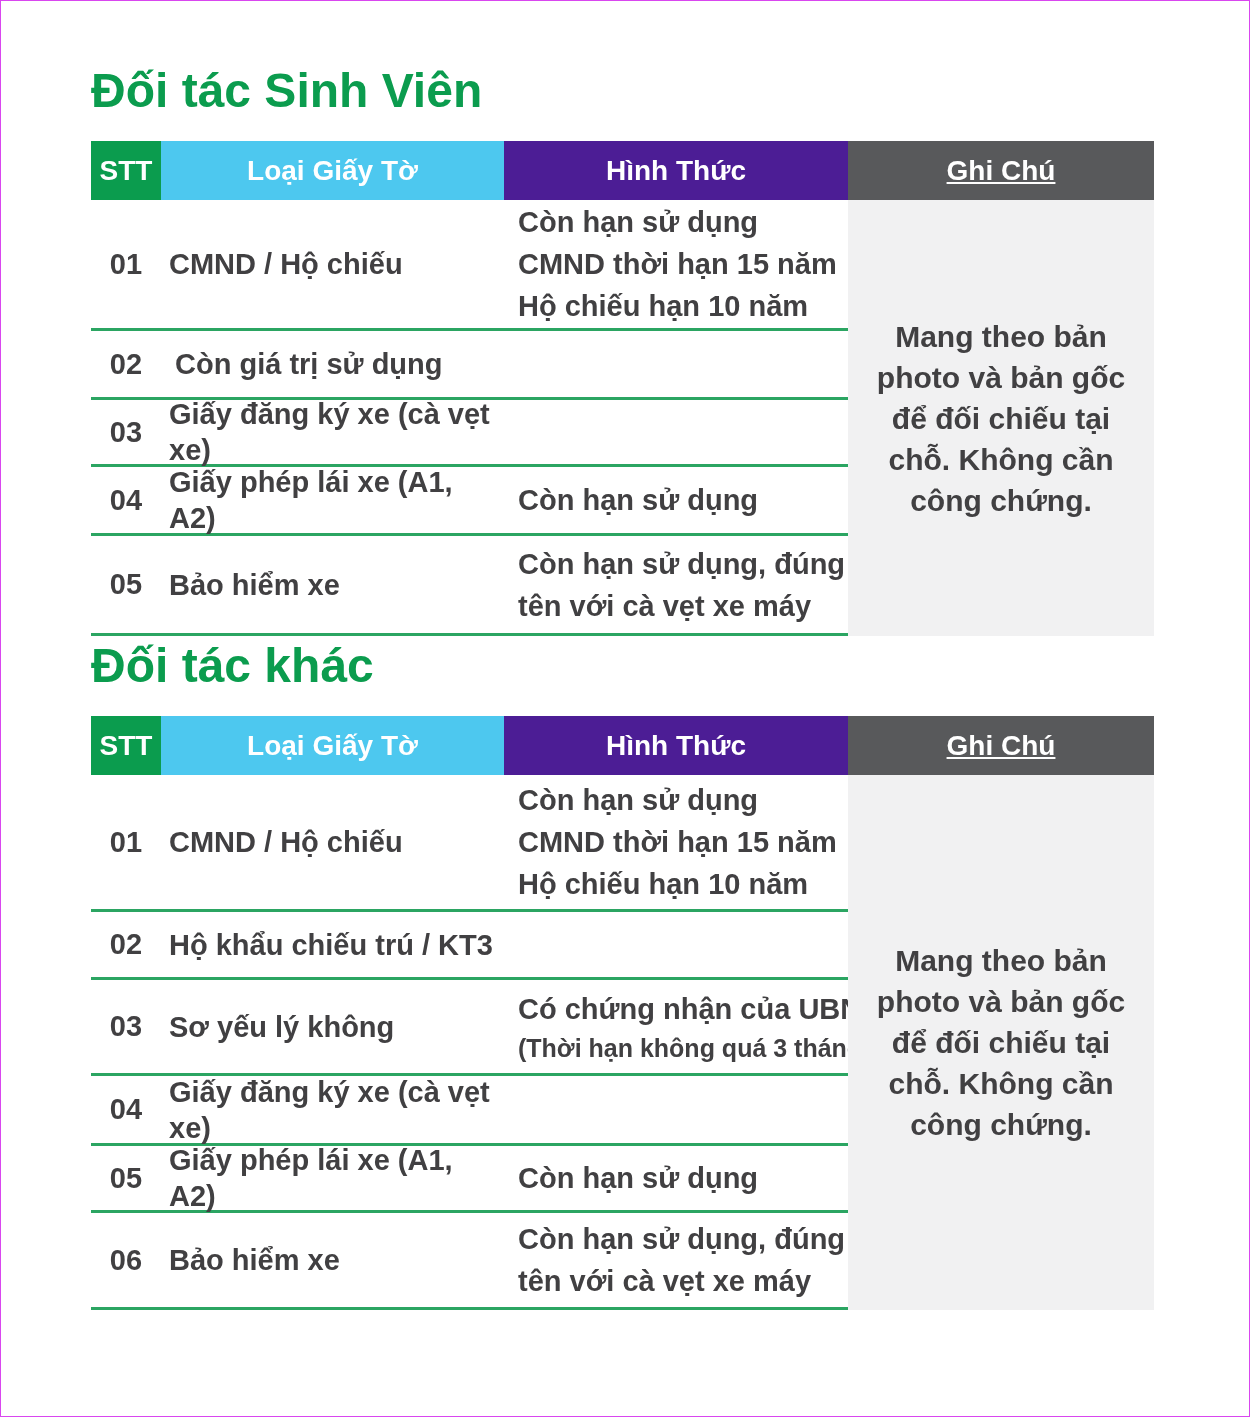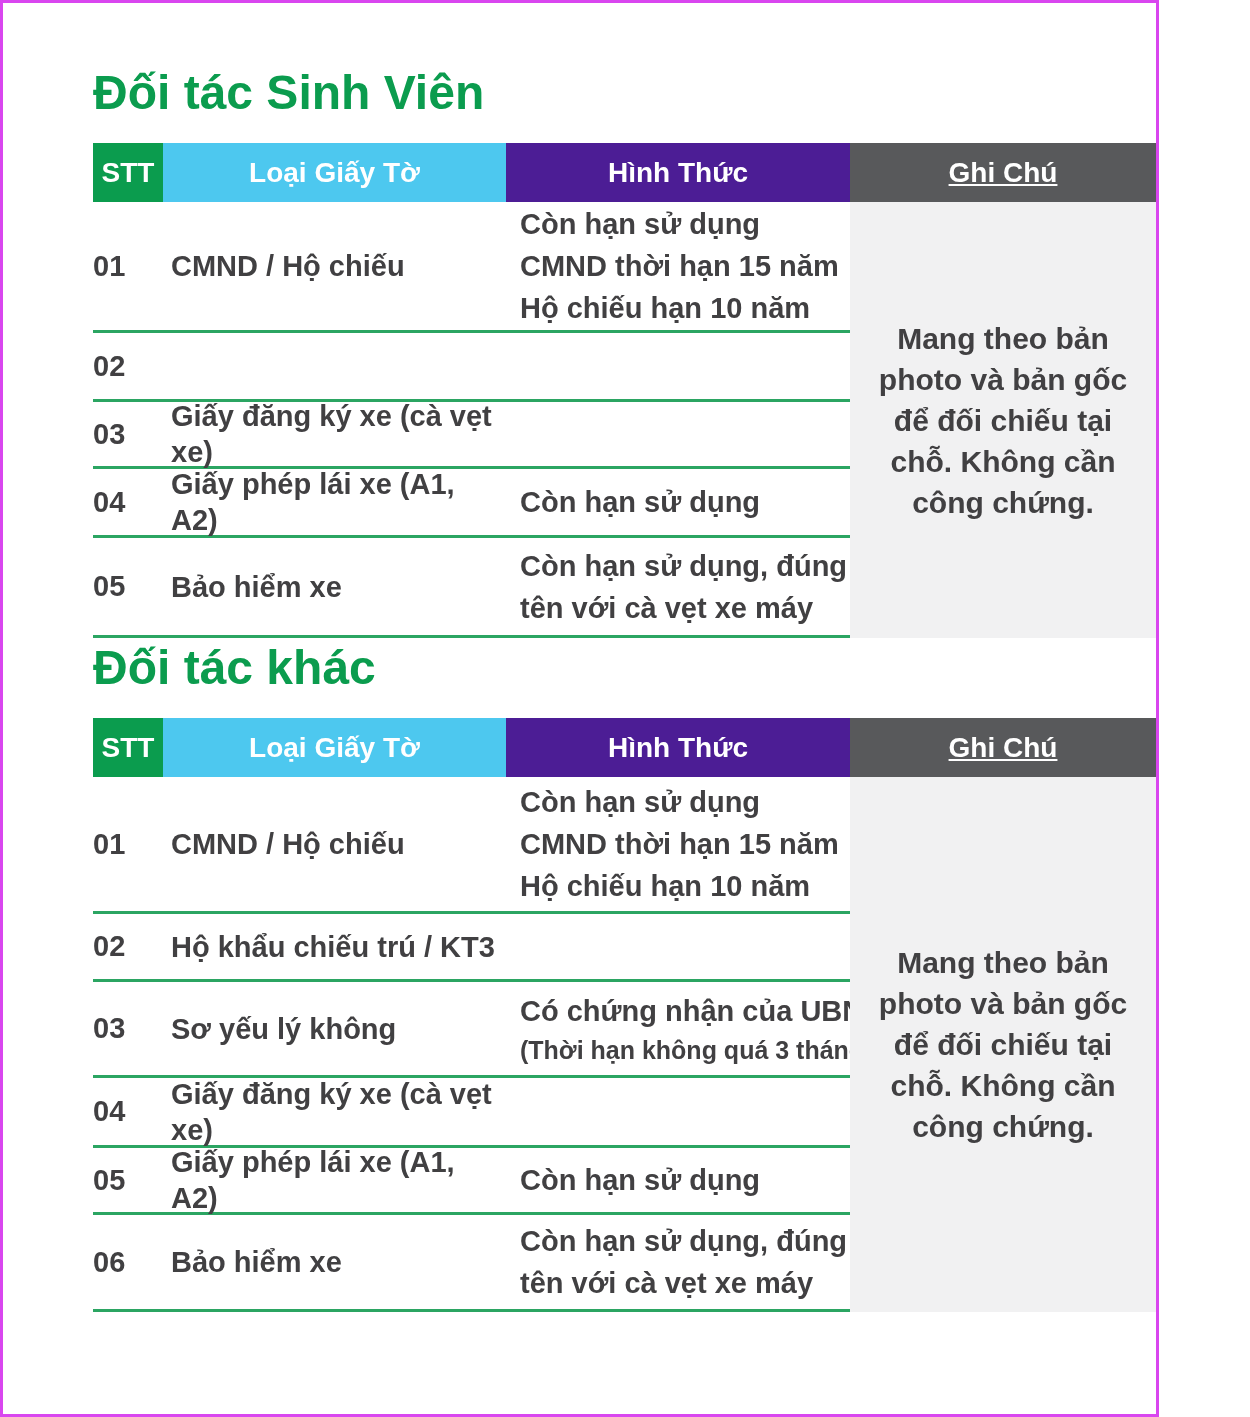--- a/index.html
+++ b/index.html
@@ -1,22 +1,22 @@
 <!DOCTYPE html>
 <html lang="vi"><head>
 <meta charset="utf-8">
 <style>
   html, body { margin: 0; padding: 0; background: #ffffff; }
   .page {
     position: relative;
-    width: 1159px;
+    width: 1250px;
     height: 1417px;
     box-sizing: border-box;
     background: #ffffff;
-    border: 3px solid #d946ef;
+    border: 1px solid #d946ef;
     padding-left: 90px;
     overflow: hidden;
     font-family: "Liberation Sans", sans-serif;
     color: #414042;
   }
   .section-title {
     margin: 0 0 20px 0;
     color: #0b9c4e;
     font-size: 48px;
     font-weight: 700;
@@ -40,21 +40,21 @@
 
   .tbody { display: flex; align-items: stretch; }
   .rows  { width: 757px; }
   .row {
     display: flex; align-items: center;
     box-sizing: border-box;
     border-bottom: 3px solid #2ba562;
   }
   .cell { box-sizing: border-box; }
   .cell-stt  {
-    width: 70px; 
+    width: 70px; text-align: center;
     font-size: 29px; font-weight: 700;
   }
   .cell-loai {
     width: 343px; padding-left: 8px;
     font-size: 29px; font-weight: 700; line-height: 36px;
   }
   .cell-ht   {
     width: 344px; padding-left: 14px;
     font-size: 29px; font-weight: 700; line-height: 42px;
   }
@@ -93,20 +93,23 @@
           <div class="cell cell-loai">CMND / Hộ chiếu</div>
           <div class="cell cell-ht">
             <div class="ht-line">Còn hạn sử dụng</div>
             <div class="ht-line">CMND thời hạn 15 năm</div>
             <div class="ht-line">Hộ chiếu hạn 10 năm</div>
           </div>
         </div>
 
         <div class="row" style="height:69px">
           <div class="cell cell-stt">02</div>
+          <div class="cell cell-ht">
+            <div class="ht-line">Còn giá trị sử dụng</div>
+          </div>
         </div>
 
         <div class="row" style="height:67px">
           <div class="cell cell-stt">03</div>
           <div class="cell cell-loai">Giấy đăng ký xe (cà vẹt xe)</div>
           <div class="cell cell-ht"></div>
         </div>
 
         <div class="row" style="height:69px">
           <div class="cell cell-stt">04</div>

